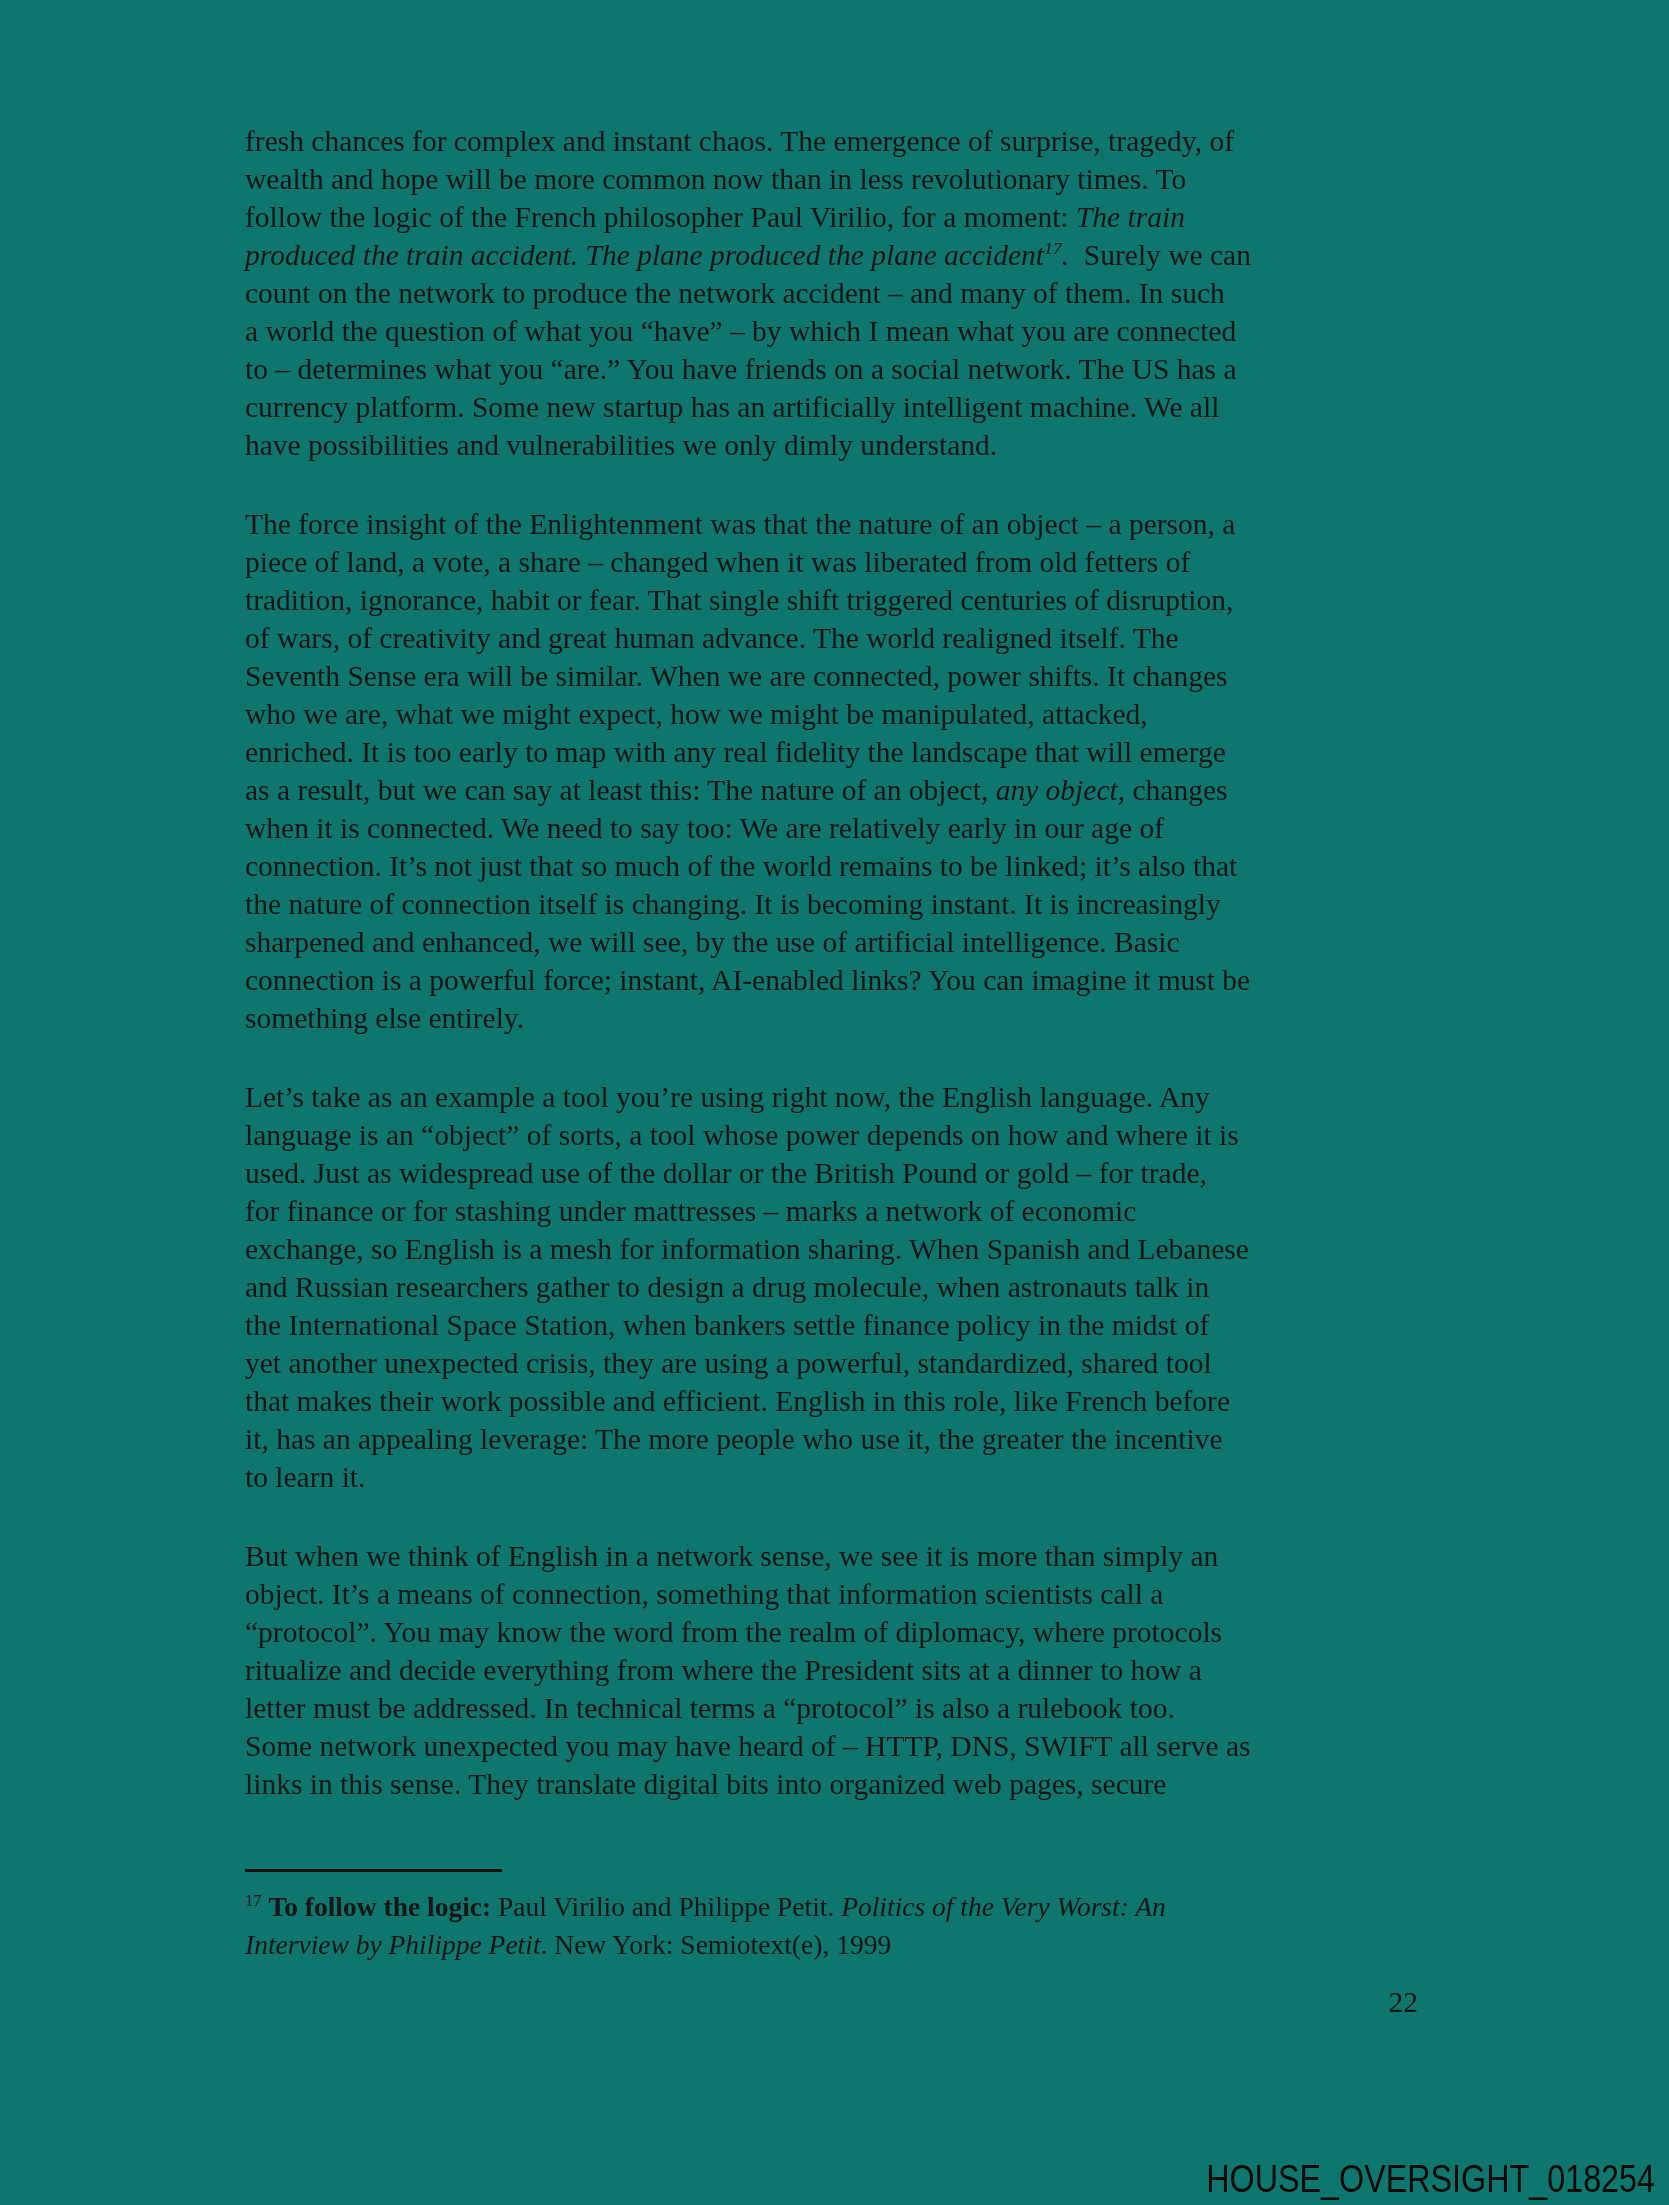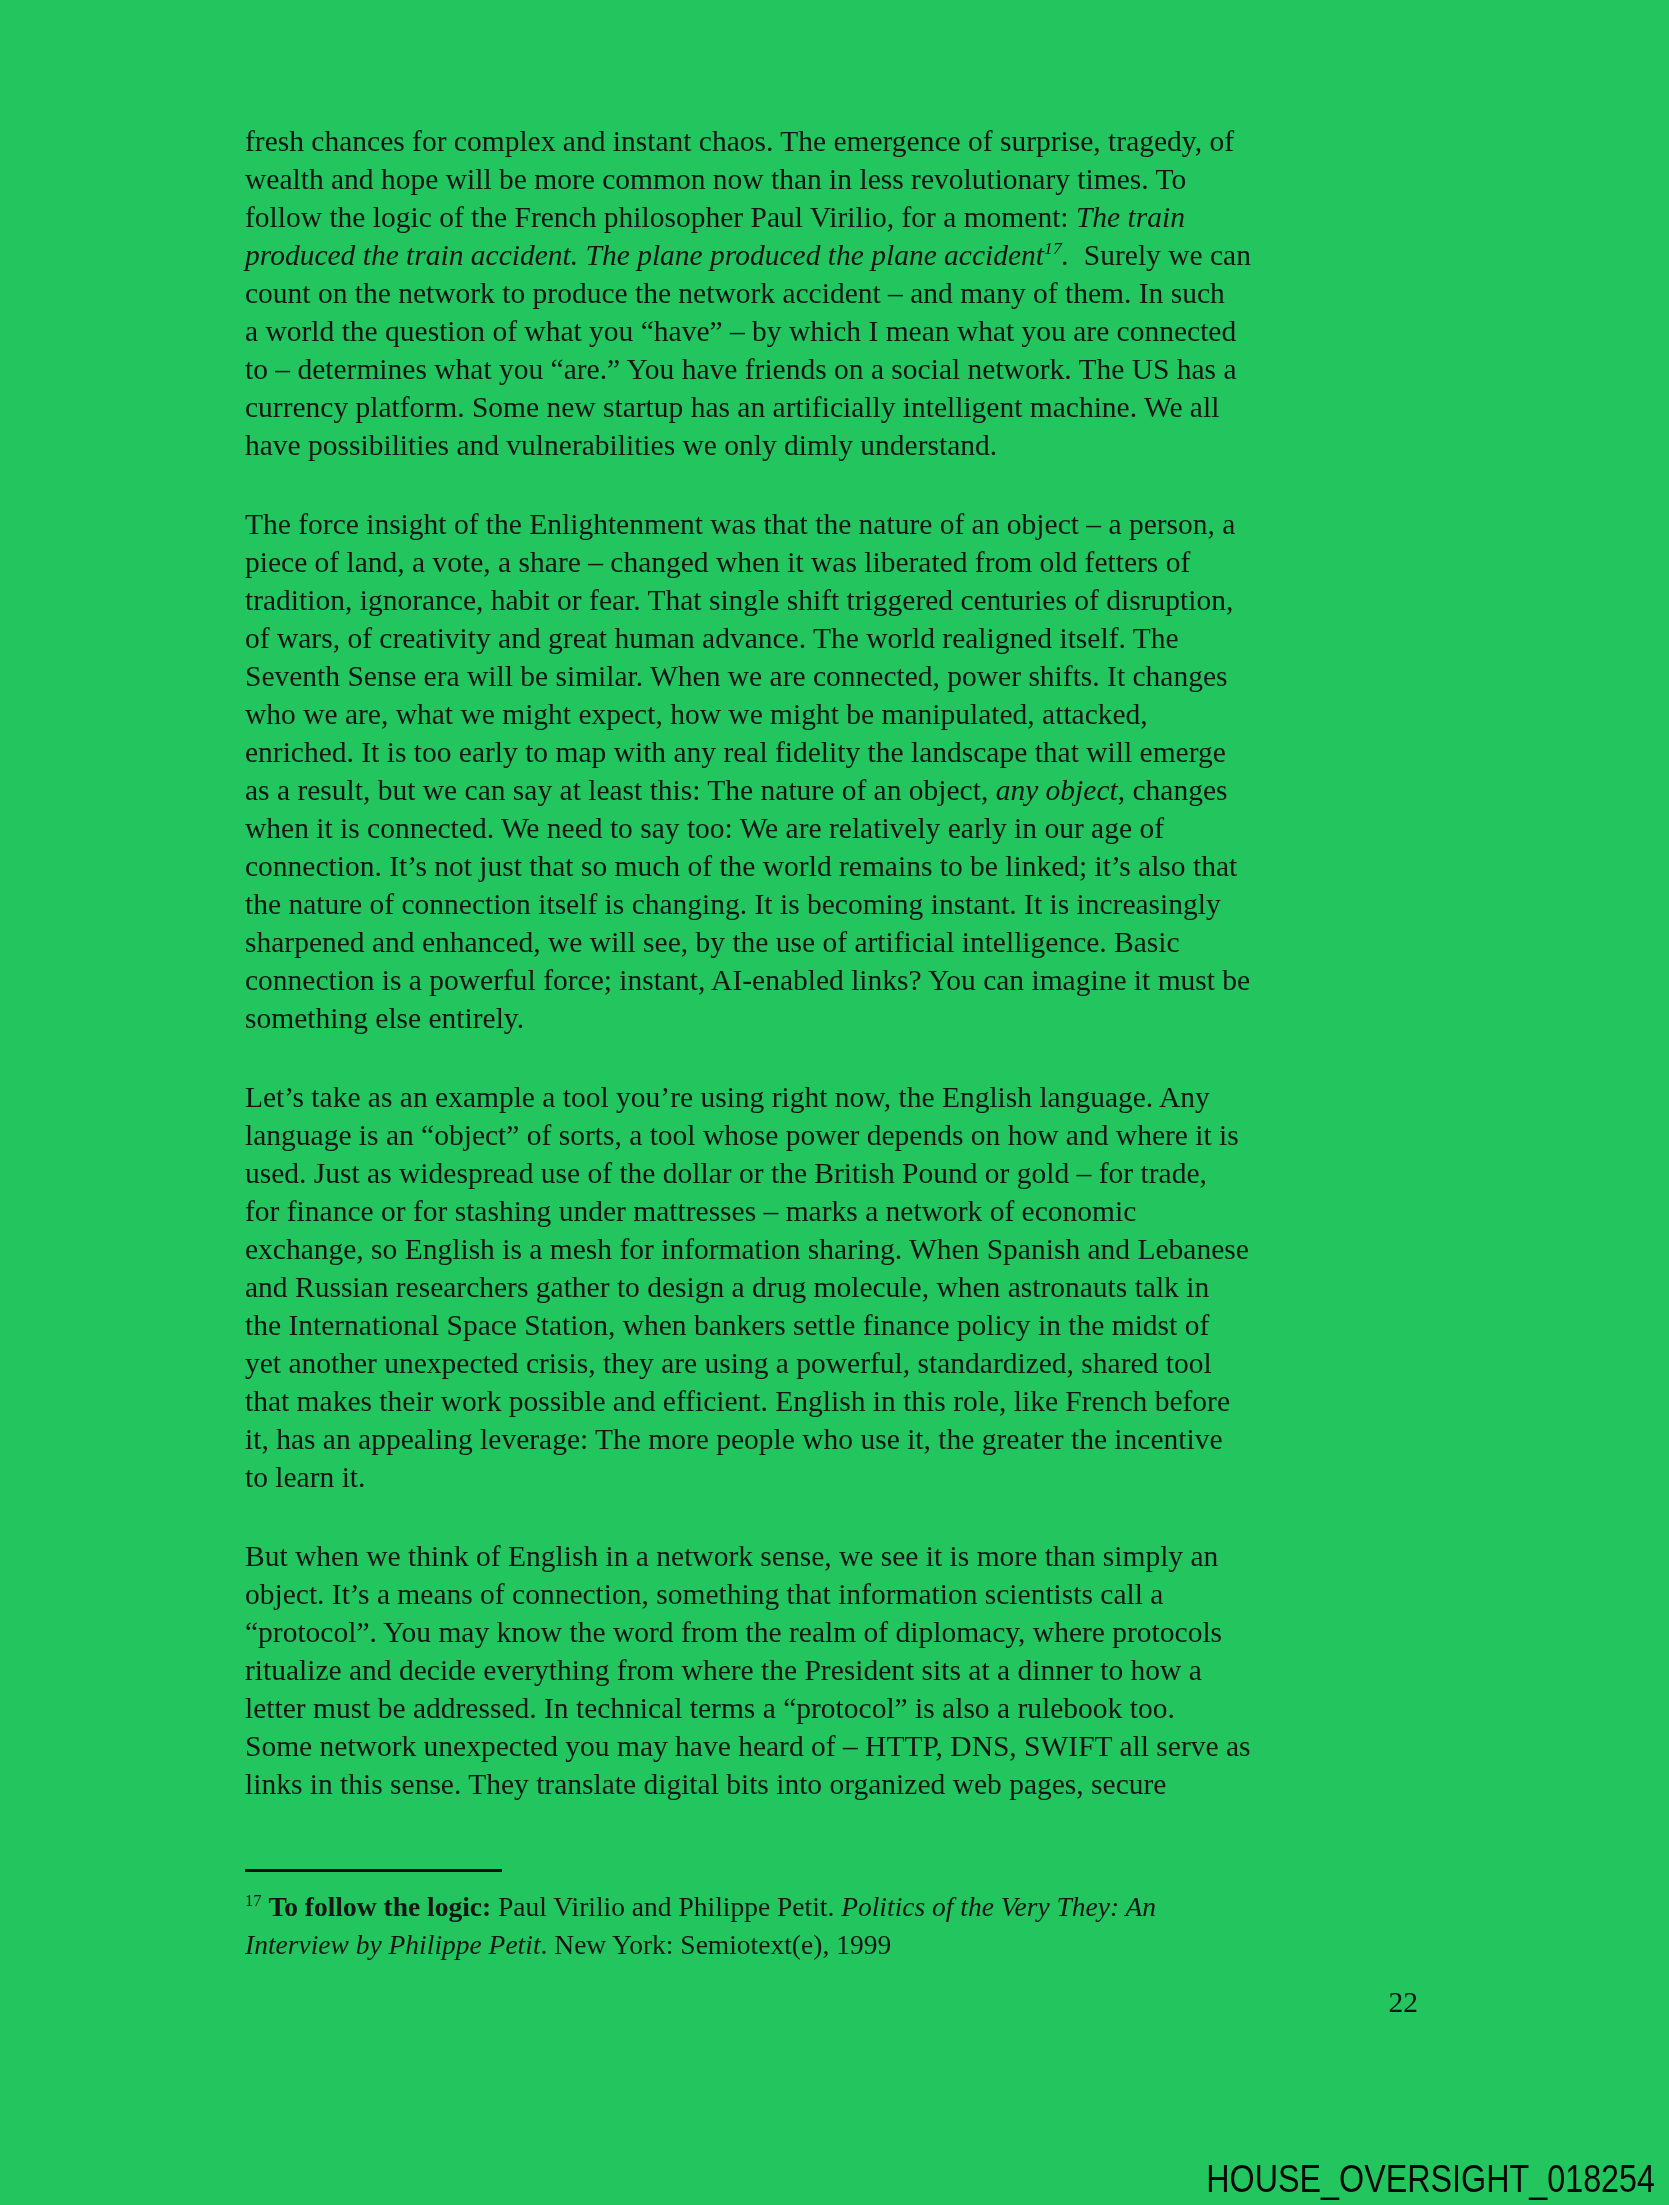--- a/index.html
+++ b/index.html
@@ -1,20 +1,20 @@
 <!DOCTYPE html>
 <html style="font-size:10.5px"><head>
 <meta charset="utf-8">
 <style>
   html, body { margin: 0; padding: 0; background: #e8e8e8; }
   .page {
     position: relative;
     width: 1669px;
     height: 2205px;
-    background: #22c55e;
+    background: #0f766e;
     font-family: "Liberation Serif", serif;
     color: #161616;
     overflow: hidden;
   }
   .content {
     position: absolute;
     left: 245px;
     top: 122px;
     width: 1185px;
     font-size: 29.5px;
@@ -114,21 +114,21 @@
         <div class="line"><span>ritualize and decide everything from where the President sits at a dinner to how a</span></div>
         <div class="line"><span>letter must be addressed. In technical terms a “protocol” is also a rulebook too.</span></div>
         <div class="line"><span>Some network unexpected you may have heard of – HTTP, DNS, SWIFT all serve as</span></div>
         <div class="line"><span>links in this sense. They translate digital bits into organized web pages, secure</span></div>
       </div>
   </div>
 
   <div class="footnote-rule"></div>
 
   <div class="footnote">
-      <div class="line"><sup class="">17</sup><span> </span><span class="b">To follow the logic:</span><span> Paul Virilio and Philippe Petit. </span><span class="i">Politics of the Very They: An</span></div>
+      <div class="line"><sup class="">17</sup><span> </span><span class="b">To follow the logic:</span><span> Paul Virilio and Philippe Petit. </span><span class="i">Politics of the Very Worst: An</span></div>
       <div class="line"><span class="i">Interview by Philippe Petit</span><span>. New York: Semiotext(e), 1999</span></div>
     </div>
 
   <div class="page-number">22</div>
 
   <div class="stamp">HOUSE_OVERSIGHT_018254</div>
 </div>
 
 
 </body></html>

